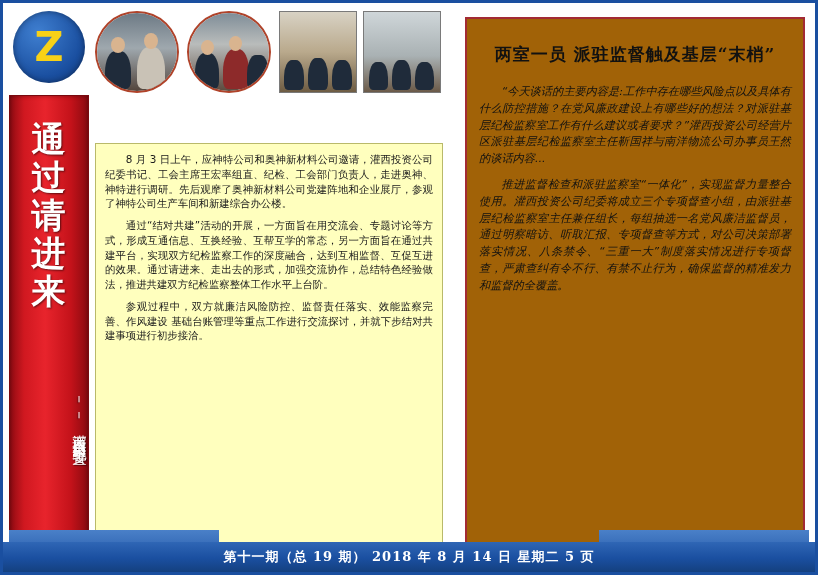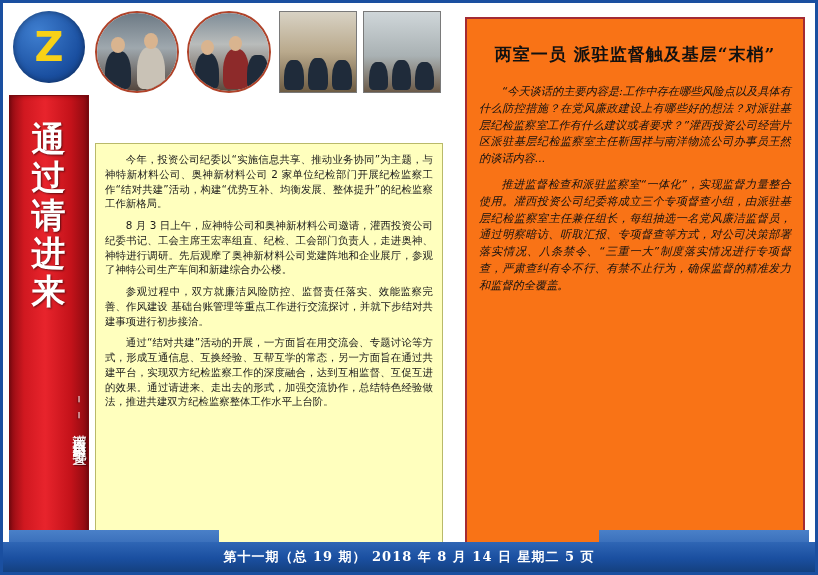--- a/index.html
+++ b/index.html
@@ -160,21 +160,21 @@
     text-indent: 2em;
   }
 
   
   .right-box {
     position: absolute;
     left: 462px;
     top: 14px;
     width: 340px;
     height: 528px;
-    background: #f97316;
+    background: #a16207;
     border: 2px solid #a32b34;
     box-sizing: border-box;
     padding: 10px 12px;
     overflow: hidden;
   }
   .right-title {
     font-family: "DejaVu Serif", "Liberation Serif", serif;
     font-weight: bold;
     font-size: 17px;
     text-align: center;
@@ -268,24 +268,23 @@
       <div class="fig b" style="left:51px;width:19px;height:28px;"></div>
     </div>
   </div>
 
   <div class="banner">
     <div class="banner-title">通过请进来</div>
     <div class="banner-sub">－－灌西投资公司纪委宣</div>
   </div>
 
   <div class="yellow-box">
-    <p>今年，投资公司纪委以“实施信息共享、推动业务协同”为主题，与神特新材料公司、奥神新材料公司 2 家单位纪检部门开展纪检监察工作“结对共建”活动，构建“优势互补、均衡发展、整体提升”的纪检监察工作新格局。</p>
     <p>8 月 3 日上午，应神特公司和奥神新材料公司邀请，灌西投资公司纪委书记、工会主席王宏率组直、纪检、工会部门负责人，走进奥神、神特进行调研。先后观摩了奥神新材料公司党建阵地和企业展厅，参观了神特公司生产车间和新建综合办公楼。</p>
+    <p>通过“结对共建”活动的开展，一方面旨在用交流会、专题讨论等方式，形成互通信息、互换经验、互帮互学的常态，另一方面旨在通过共建平台，实现双方纪检监察工作的深度融合，达到互相监督、互促互进的效果。通过请进来、走出去的形式，加强交流协作，总结特色经验做法，推进共建双方纪检监察整体工作水平上台阶。</p>
     <p>参观过程中，双方就廉洁风险防控、监督责任落实、效能监察完善、作风建设 基础台账管理等重点工作进行交流探讨，并就下步结对共建事项进行初步接洽。</p>
-    <p>通过“结对共建”活动的开展，一方面旨在用交流会、专题讨论等方式，形成互通信息、互换经验、互帮互学的常态，另一方面旨在通过共建平台，实现双方纪检监察工作的深度融合，达到互相监督、互促互进的效果。通过请进来、走出去的形式，加强交流协作，总结特色经验做法，推进共建双方纪检监察整体工作水平上台阶。</p>
   </div>
 
   <div class="right-box">
     <div class="right-title">两室一员 派驻监督触及基层“末梢”</div>
     <p>“今天谈话的主要内容是:工作中存在哪些风险点以及具体有什么防控措施？在党风廉政建设上有哪些好的想法？对派驻基层纪检监察室工作有什么建议或者要求？”灌西投资公司经营片区派驻基层纪检监察室主任靳国祥与南洋物流公司办事员王然的谈话内容...</p>
     <p>推进监督检查和派驻监察室“一体化”，实现监督力量整合使用。灌西投资公司纪委将成立三个专项督查小组，由派驻基层纪检监察室主任兼任组长，每组抽选一名党风廉洁监督员，通过明察暗访、听取汇报、专项督查等方式，对公司决策部署落实情况、八条禁令、“三重一大”制度落实情况进行专项督查，严肃查纠有令不行、有禁不止行为，确保监督的精准发力和监督的全覆盖。</p>
   </div>
 
   <div class="ribbon">
     <div class="ribbon-wing wing-left"></div>

